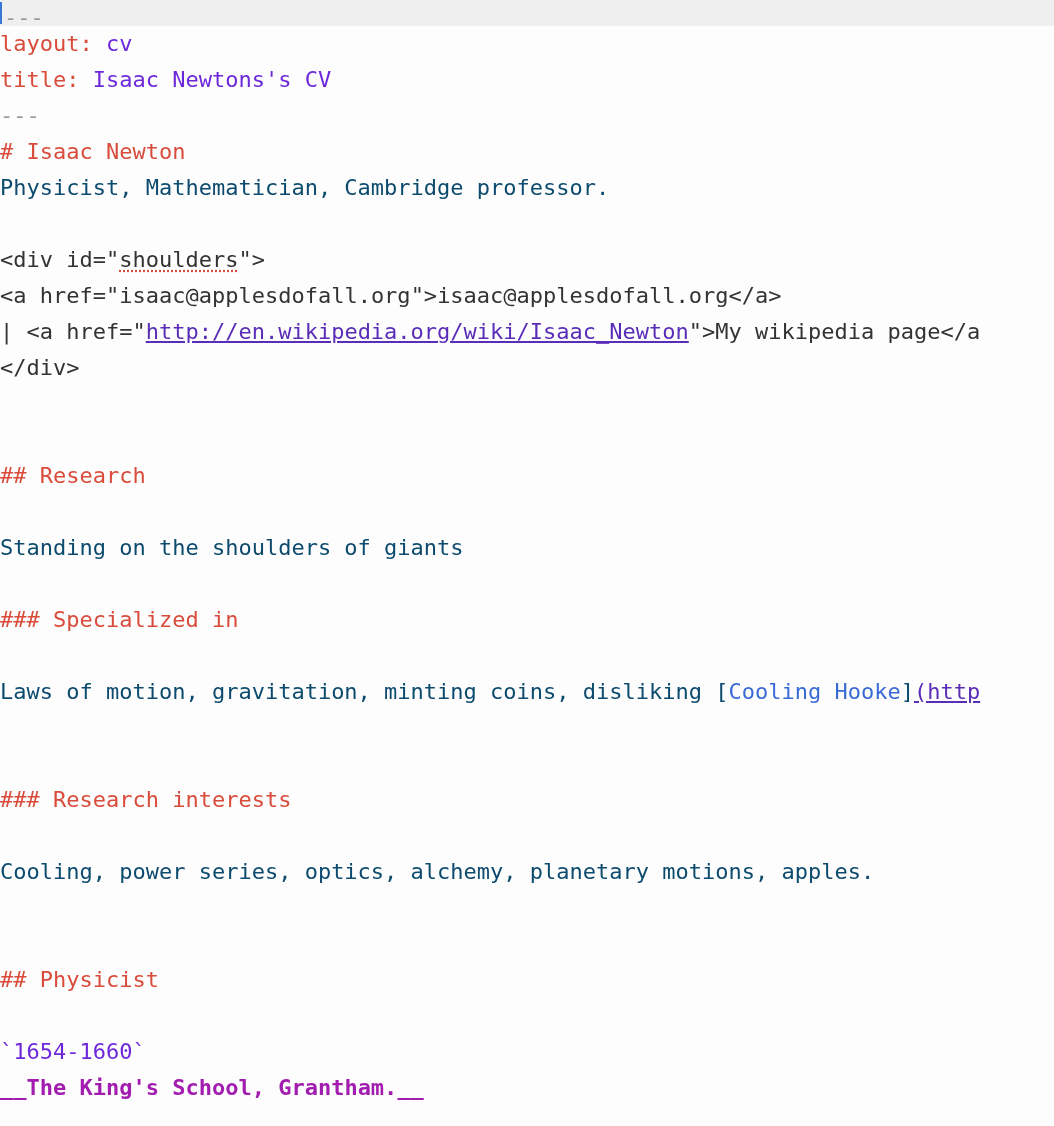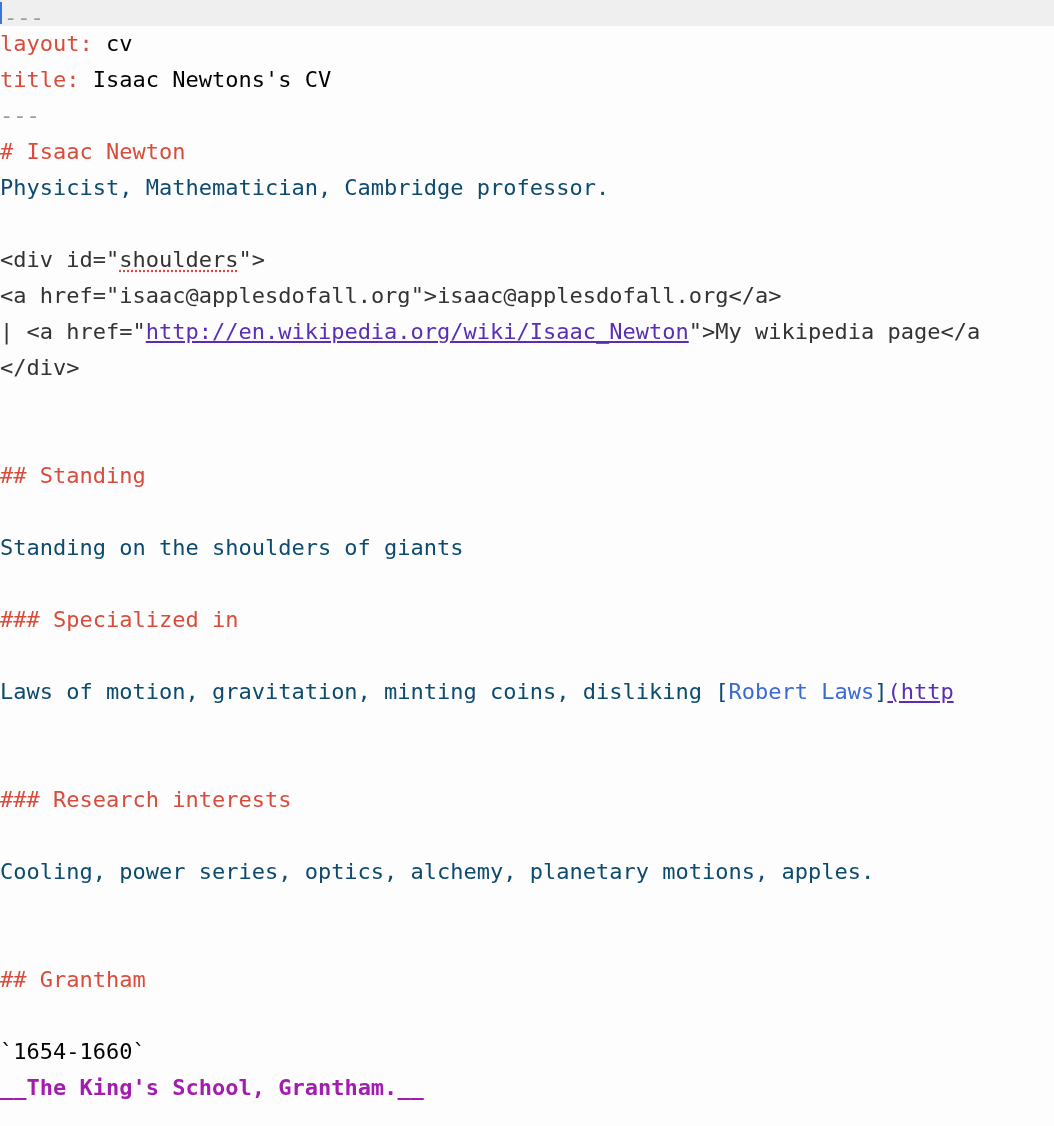--- a/index.html
+++ b/index.html
@@ -3,21 +3,21 @@
 <meta charset="utf-8">
 <style>
   html,body{margin:0;padding:0;background:#fdfdfd;color:#333;font-family:"SF Mono",Menlo,Consolas,monospace;font-size:22px;line-height:36px;}
   .wrap{width:1054px;height:1126px;overflow:hidden;white-space:nowrap;position:relative;}
   .topbar{background:#efefef;height:26px;}
   .cursor{position:absolute;left:0;top:2px;width:2px;height:22px;background:#3a76d6;}
   pre{margin:0;padding:0;}
   .line{height:36px;}
   .gray{color:#9a9a9a;}
   .key{color:#d94b3a;margin-top:9px;}       
-  .val{color:#000000;}       
+  .val{color:#6d28d9;}       
   .text{color:#0c4a6e;}
   .html{color:#333;}
   .str{color:#333;}
   .link{color:#5a2db8;text-decoration:underline;}
   .linkblue{color:#3a6ad6;}
   .bold{color:#a21caf;font-weight:bold;}
   .spellerr{text-decoration:underline dotted #d94b3a;text-underline-offset:3px;}
 </style>
 </head>
 <body>
@@ -32,32 +32,32 @@
 <span class="line"><span class="gray">---</span></span>
 <span class="line"><span class="key"># </span><span class="key">Isaac Newton</span></span>
 <span class="line"><span class="text">Physicist, Mathematician, Cambridge professor.</span></span>
 <span class="line"> </span>
 <span class="line"><span class="html">&lt;div id="</span><span class="html spellerr">shoulders</span><span class="html">"&gt;</span></span>
 <span class="line"><span class="html">&lt;a href="</span><span class="str">isaac@applesdofall.org</span><span class="html">"&gt;</span><span class="html">isaac@applesdofall.org</span><span class="html">&lt;/a&gt;</span></span>
 <span class="line"><span class="html">| &lt;a href="</span><span class="link">http://en.wikipedia.org/wiki/Isaac_Newton</span><span class="html">"&gt;</span><span class="html">My wikipedia page</span><span class="html">&lt;/a</span></span>
 <span class="line"><span class="html">&lt;/div&gt;</span></span>
 <span class="line"> </span>
 <span class="line"> </span>
-<span class="line"><span class="key">## </span><span class="key">Standing</span></span>
+<span class="line"><span class="key">## </span><span class="key">Research</span></span>
 <span class="line"> </span>
 <span class="line"><span class="text">Standing on the shoulders of giants</span></span>
 <span class="line"> </span>
 <span class="line"><span class="key">### </span><span class="key">Specialized in</span></span>
 <span class="line"> </span>
-<span class="line"><span class="text">Laws of motion, gravitation, minting coins, disliking [</span><span class="linkblue">Robert Laws</span><span class="text">]</span><span class="link">(http</span></span>
+<span class="line"><span class="text">Laws of motion, gravitation, minting coins, disliking [</span><span class="linkblue">Cooling Hooke</span><span class="text">]</span><span class="link">(http</span></span>
 <span class="line"> </span>
 <span class="line"> </span>
 <span class="line"><span class="key">### </span><span class="key">Research interests</span></span>
 <span class="line"> </span>
 <span class="line"><span class="text">Cooling, power series, optics, alchemy, planetary motions, apples.</span></span>
 <span class="line"> </span>
 <span class="line"> </span>
-<span class="line"><span class="key">## </span><span class="key">Grantham</span></span>
+<span class="line"><span class="key">## </span><span class="key">Physicist</span></span>
 <span class="line"> </span>
 <span class="line"><span class="val">`1654-1660`</span></span>
 <span class="line"><span class="bold">__</span><span class="bold">The King's School, Grantham.</span><span class="bold">__</span></span>
 </pre>
 </div>
 
 </body></html>

